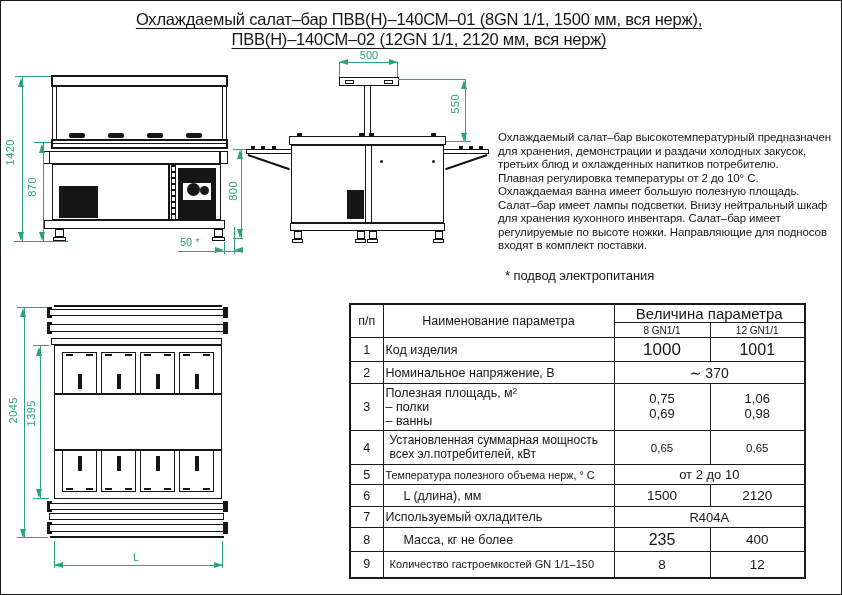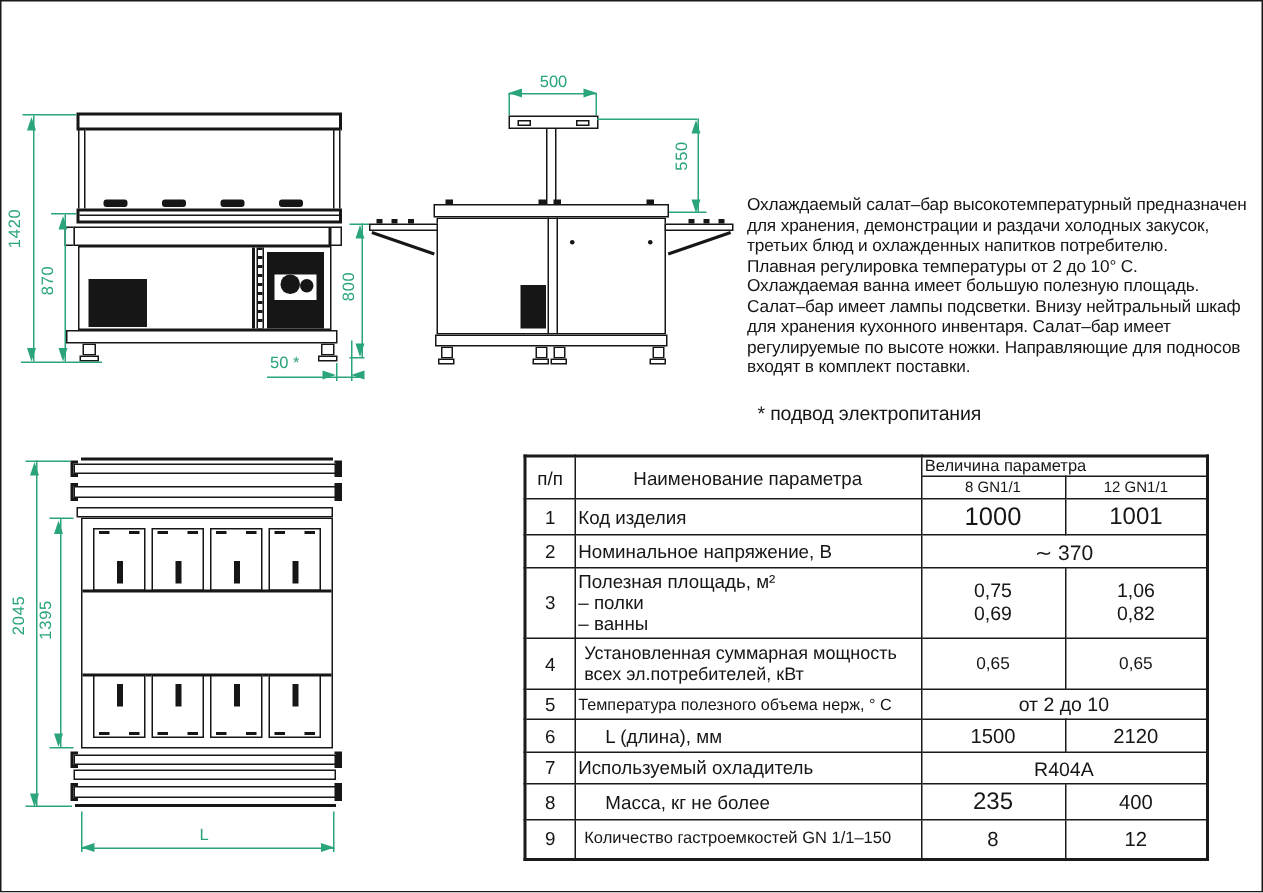--- a/index.html
+++ b/index.html
@@ -30,28 +30,32 @@
   .note{position:absolute;left:504px;top:267px;font-size:13px;letter-spacing:-.1px}
   .ptable{position:absolute;left:348px;top:302px;border-collapse:collapse;table-layout:fixed;
     font-size:12.5px;color:#161616;border:2px solid #1a1a1a}
   .ptable td{border:1.3px solid #1a1a1a;padding:0 2px;vertical-align:middle;overflow:hidden}
   .num{text-align:center}
   .nm{padding-left:13px}
   .val{text-align:center;font-size:13px}
   .pre{white-space:pre-line;line-height:1.12}
   .hdr{text-align:center;font-size:12.5px}
   .sub{text-align:center;font-size:10px}
-  .grp{font-size:11px}
+  .grp{text-align:center;font-size:15px}
   .sm{font-size:10.8px;padding-left:6px}
 </style>
 </head>
 <body>
 
 <div class="canvas">
 
+  <div class="title">
+    <div>Охлаждаемый салат–бар ПВВ(Н)–140СМ–01 (8GN 1/1, 1500 мм, вся нерж),</div>
+    <div>ПВВ(Н)–140СМ–02 (12GN 1/1, 2120 мм, вся нерж)</div>
+  </div>
 
   <div>
     <i class="d bx2" style="left:50px;top:74px;width:177px;height:12px"></i>
     <i class="d bx" style="left:51px;top:85px;width:5px;height:55px"></i>
     <i class="d bx" style="left:221px;top:85px;width:5px;height:55px"></i>
     <i class="d fl" style="left:68px;top:132px;width:16px;height:5px;border-radius:2px"></i>
     <i class="d fl" style="left:107px;top:132px;width:16px;height:5px;border-radius:2px"></i>
     <i class="d fl" style="left:146px;top:132px;width:16px;height:5px;border-radius:2px"></i>
     <i class="d fl" style="left:185px;top:132px;width:16px;height:5px;border-radius:2px"></i>
     <i class="d bx2" style="left:50px;top:138px;width:177px;height:10px"></i>
@@ -262,21 +266,21 @@
       <td class="val" colspan="2" style="font-size:14px">∼ 370</td>
     </tr>
     <tr style="height:47px">
       <td class="num">3</td>
       <td class="nm pre">Полезная площадь, м²
 – полки
 – ванны</td>
       <td class="val pre">0,75
 0,69</td>
       <td class="val pre">1,06
-0,82</td>
+0,98</td>
     </tr>
     <tr style="height:34px">
       <td class="num">4</td>
       <td class="nm pre" style="padding-left:6px;font-size:12px">Установленная суммарная мощность
 всех эл.потребителей, кВт</td>
       <td class="val" style="font-size:11.5px">0,65</td>
       <td class="val" style="font-size:11.5px">0,65</td>
     </tr>
     <tr style="height:20px">
       <td class="num">5</td>

